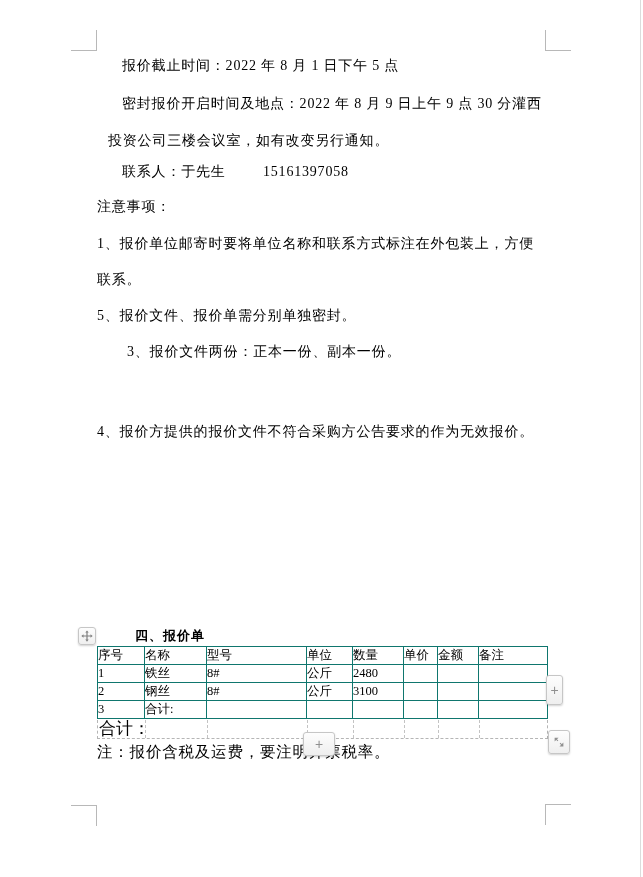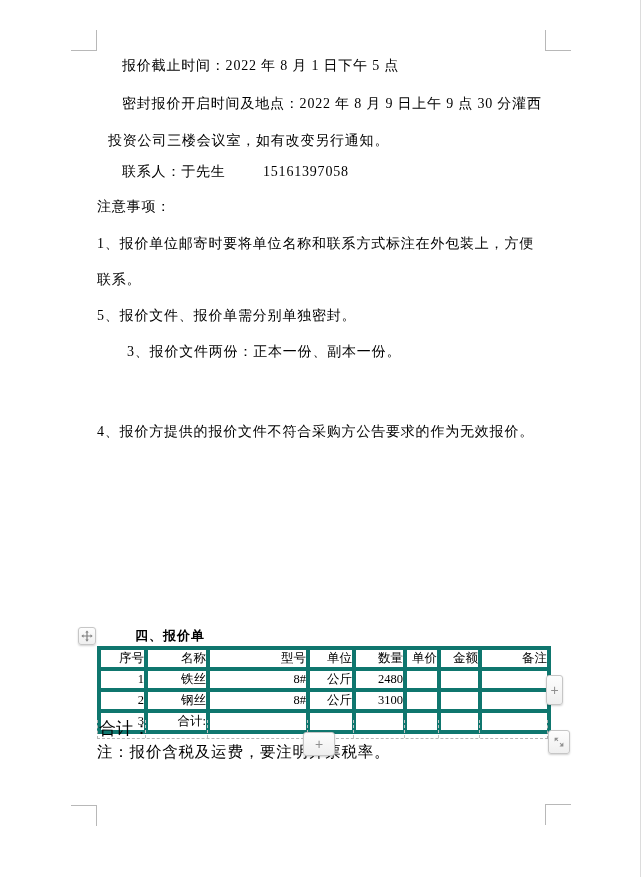--- a/index.html
+++ b/index.html
@@ -36,23 +36,23 @@
     font-size:13px; font-weight:bold; letter-spacing:1px; white-space:nowrap;
   }
 
   
   .quote-table {
     position:absolute; left:97px; top:646px;
     width:450px; table-layout:fixed; border-collapse:collapse;
     font-size:12.5px;
   }
   .quote-table td {
-    border:4px solid #0f766e;
+    border:1px solid #0f766e;
     height:17px; line-height:17px;
-    text-align:right; padding:0; overflow:hidden;
+    text-align:left; padding:0; overflow:hidden;
     white-space:nowrap;
   }
 
   
   .total-row {
     position:absolute; left:97px; top:720px;
     width:449px; height:18px;
     border-left:1px dashed #b5b5b5;
     border-right:1px dashed #b5b5b5;
     border-bottom:1px dashed #b5b5b5;

